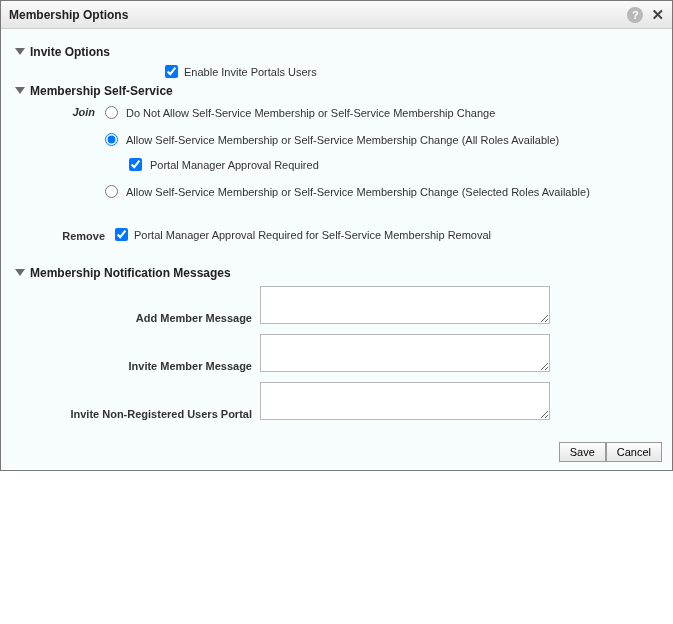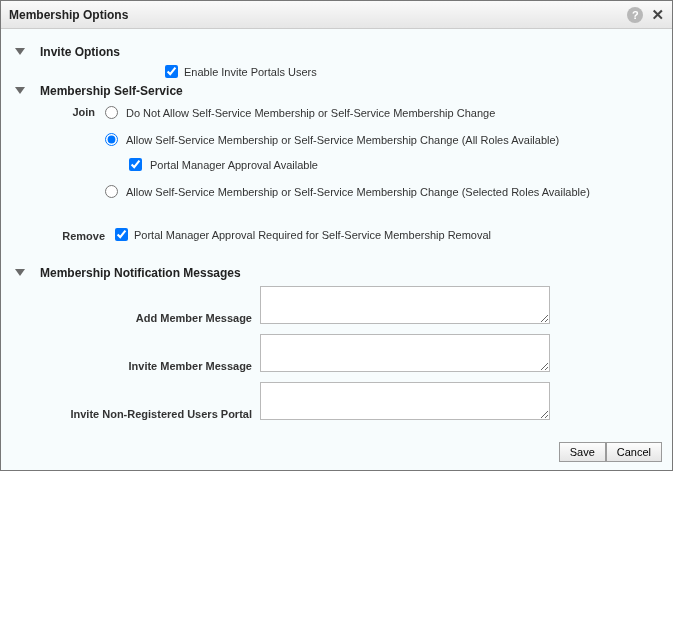--- a/index.html
+++ b/index.html
@@ -38,41 +38,41 @@
     display: flex; align-items: center; justify-content: center;
     cursor: pointer;
     font-weight: bold;
   }
   .close-icon {
     font-size: 15px; color: #444; cursor: pointer; font-weight: bold;
     line-height: 1;
   }
   .body { padding: 10px 14px 6px 14px; }
   .section-header {
-    display: flex; align-items: center; gap: 15px;
+    display: flex; align-items: center; gap: 5px;
     margin: 6px 0 6px 0;
   }
   .disclose {
     width: 0; height: 0;
     border-left: 5px solid transparent;
     border-right: 5px solid transparent;
     border-top: 7px solid #6a6a6a;
     transform: translateY(-1px);
   }
   .section-title { font-weight: bold; font-size: 12px; color: #222; }
   .row { display: flex; align-items: flex-start; margin: 4px 0; }
   .row .lbl {
     width: 240px;
     text-align: right;
     padding-right: 10px;
     color: #333;
     padding-top: 2px;
     font-size: 11px;
   }
-  .row .lbl.narrow { width: 90px; }
+  .row .lbl.narrow { width: 90px; font-style: italic; }
   .row .lbl.tight  { width: 100px; }
   .row .ctrl { flex: 1; display: flex; align-items: flex-end; gap: 6px; color: #333; }
   .radio-group { display: flex; flex-direction: column; gap: 14px; margin-top: 2px; }
   .radio-line { display: flex; align-items: center; gap: 8px; }
   .indent { margin-left: 24px; margin-top: -6px; }
   input[type=radio],input[type=checkbox]{ margin:0; }
   textarea {
     width: 290px; height: 38px; resize: both;
     border: 1px solid #b9b9b9; font-family: inherit; font-size: 11px;
     background: #fff;
@@ -134,21 +134,21 @@
             <input type="radio" name="join" style="">
             <span>Do Not Allow Self-Service Membership or Self-Service Membership Change</span>
           </div>
           <div>
             <div class="radio-line">
               <input type="radio" name="join" checked="" style="">
               <span>Allow Self-Service Membership or Self-Service Membership Change (All Roles Available)</span>
             </div>
             <div class="radio-line indent" style="margin-top:12px;">
               <input type="checkbox" checked="" style="">
-              <span>Portal Manager Approval Available</span>
+              <span>Portal Manager Approval Required</span>
             </div>
           </div>
           <div class="radio-line">
             <input type="radio" name="join" style="">
             <span>Allow Self-Service Membership or Self-Service Membership Change (Selected Roles Available)</span>
           </div>
         </div>
       </div>
     </div>
 

